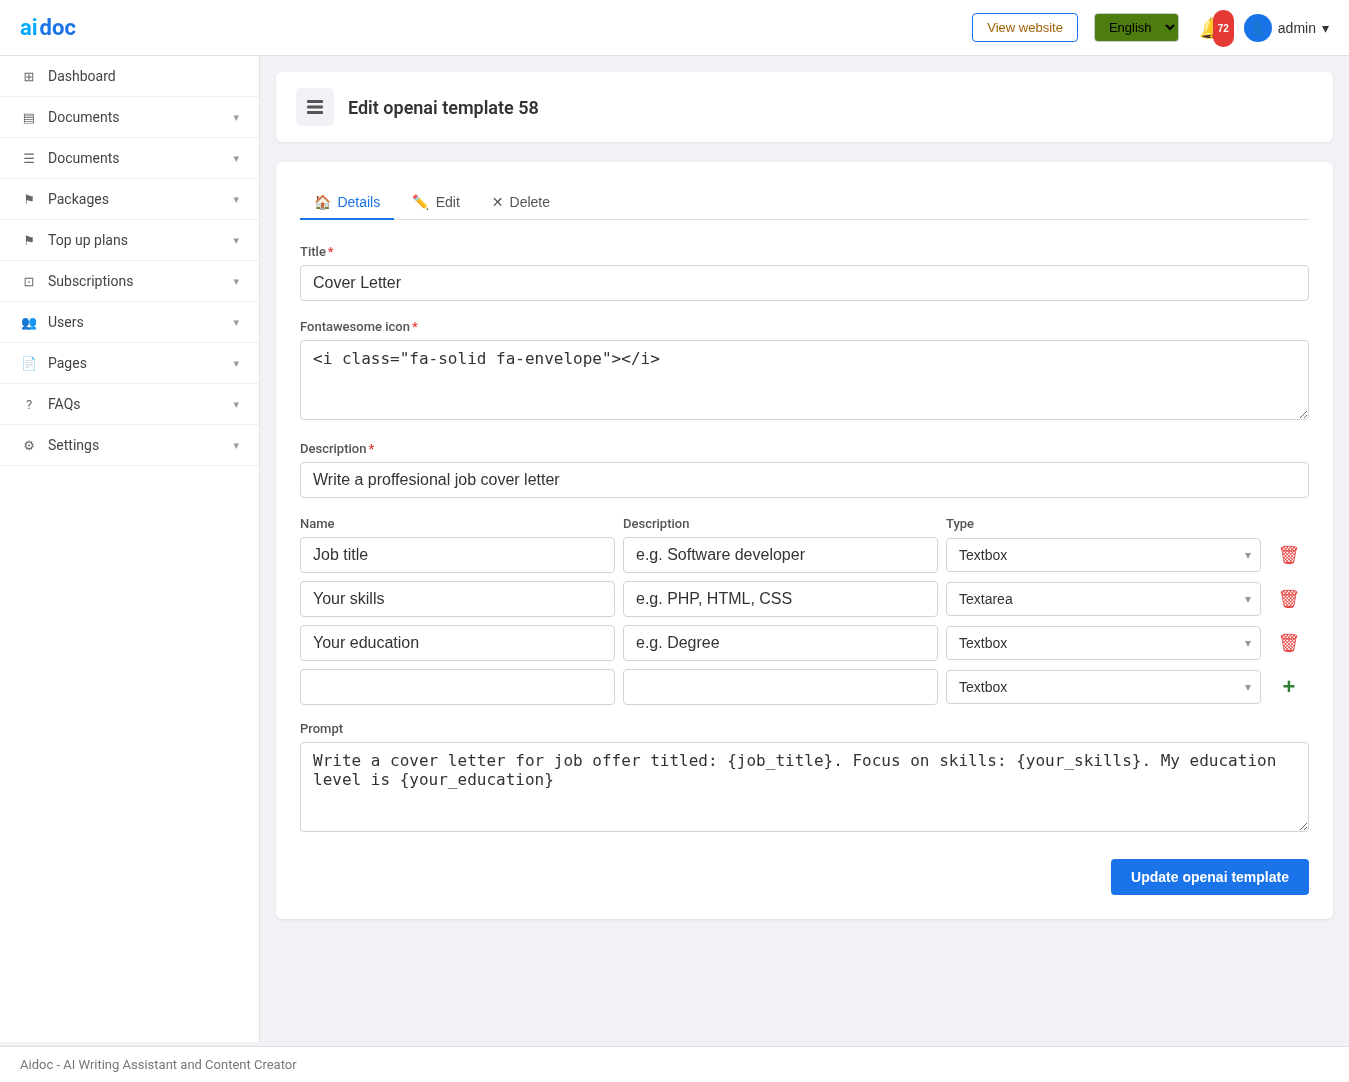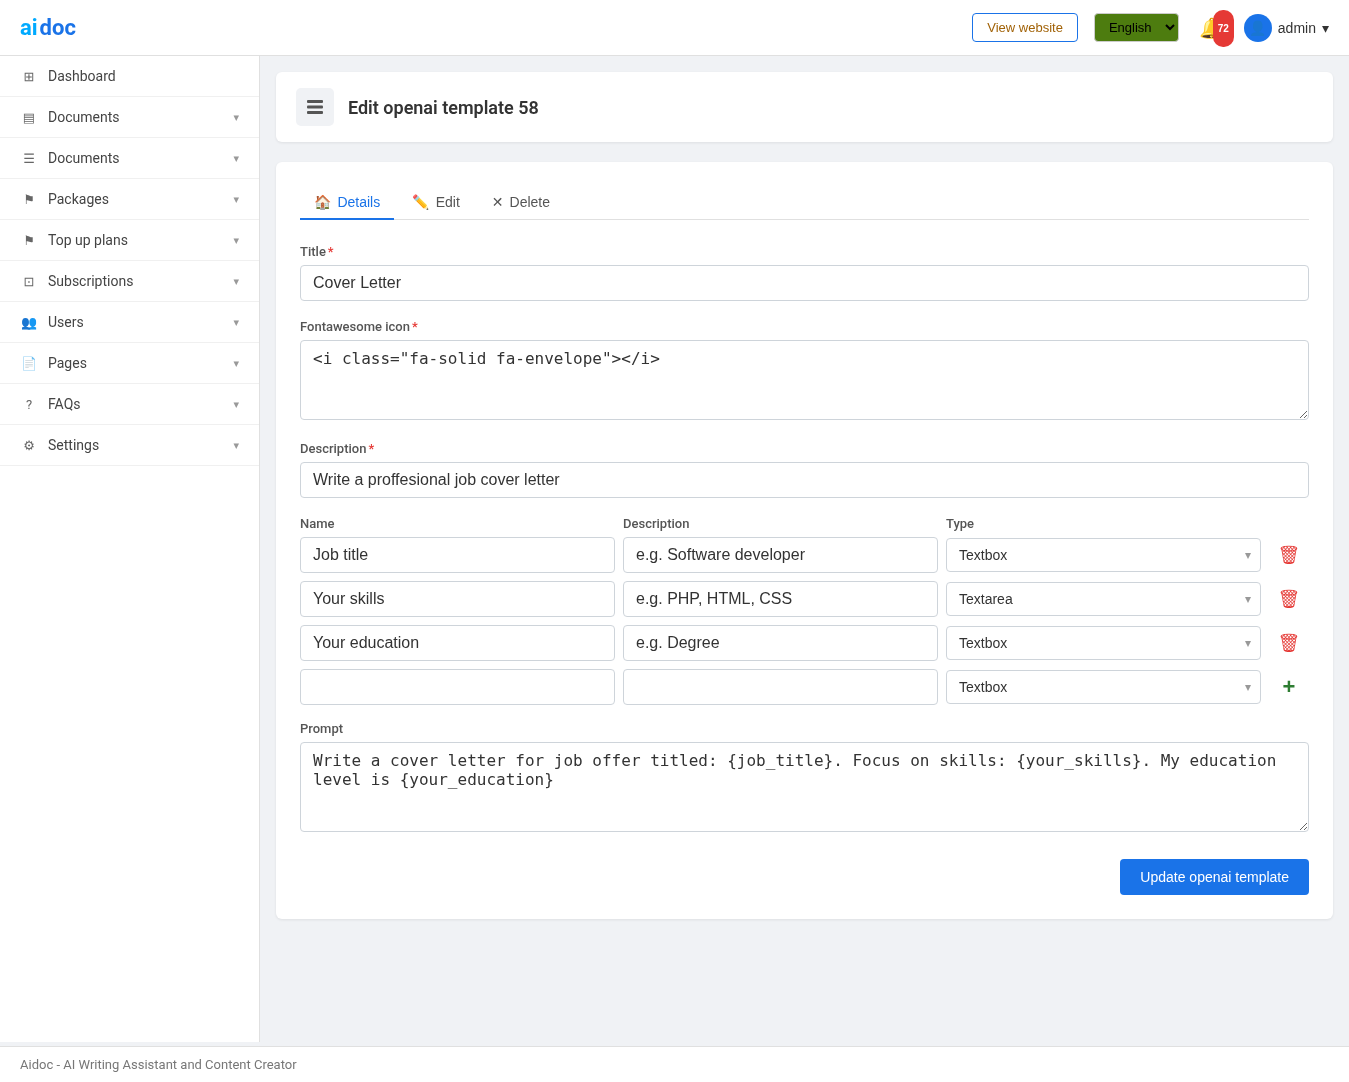--- a/index.html
+++ b/index.html
@@ -55,21 +55,21 @@
     .fields-header-cell { font-size: 13px; color: #555; font-weight: 500; }
     .fields-row { display: grid; grid-template-columns: 1fr 1fr 1fr 40px; gap: 8px; margin-bottom: 8px; align-items: center; }
     .select-wrapper { position: relative; }
     .select-wrapper select { width: 100%; border: 1px solid #ced4da; border-radius: 4px; padding: 8px 12px; font-size: 14px; color: #333; appearance: none; background: #fff; cursor: pointer; outline: none; }
     .select-wrapper::after { content: '▾'; position: absolute; right: 10px; top: 50%; transform: translateY(-50%); color: #999; pointer-events: none; font-size: 12px; }
     .btn-delete { background: none; border: none; cursor: pointer; color: #e53935; font-size: 18px; padding: 4px 6px; }
     .btn-add { background: none; border: none; cursor: pointer; color: #2e7d32; font-size: 22px; padding: 4px 6px; font-weight: 700; }
 
     
     .form-actions { display: flex; justify-content: flex-end; margin-top: 24px; }
-    .btn-update { background: #1a73e8; color: #fff; border: none; border-radius: 4px; padding: 10px 20px; font-size: 14px; cursor: pointer; font-weight: 400; }
+    .btn-update { background: #1a73e8; color: #fff; border: none; border-radius: 4px; padding: 10px 20px; font-size: 14px; cursor: pointer; font-weight: 700; }
 
     
     .footer { height: 36px; background: #fff; border-top: 1px solid #e0e0e0; display: flex; align-items: center; padding: 0 20px; font-size: 13px; color: #777; position: fixed; bottom: 0; left: 0; right: 0; }
   </style>
 </head>
 <body>
 
 <div class="top-bar">
   <div class="top-bar-left">
     <div class="logo">

